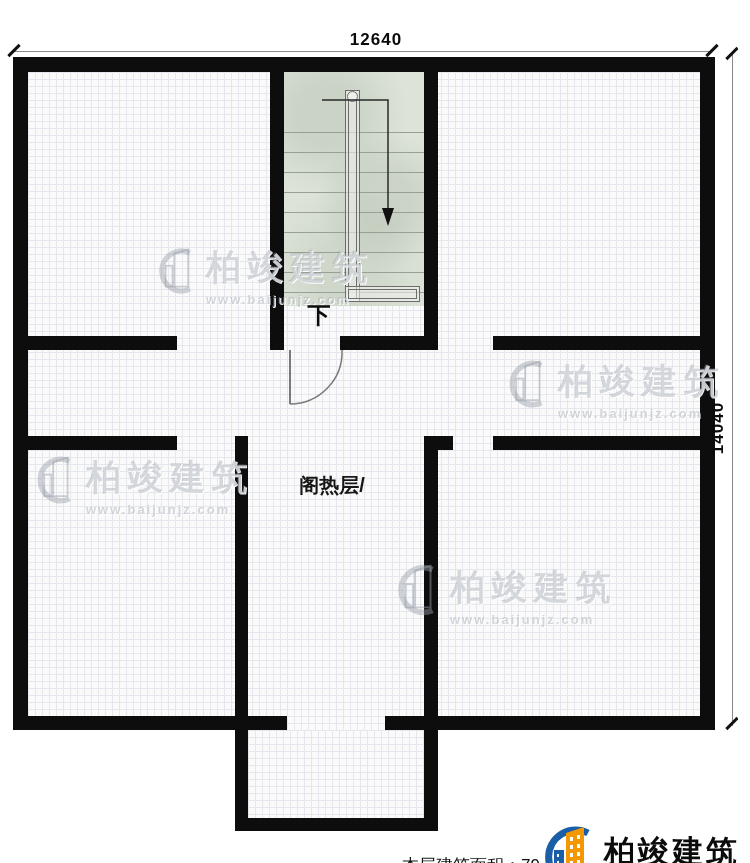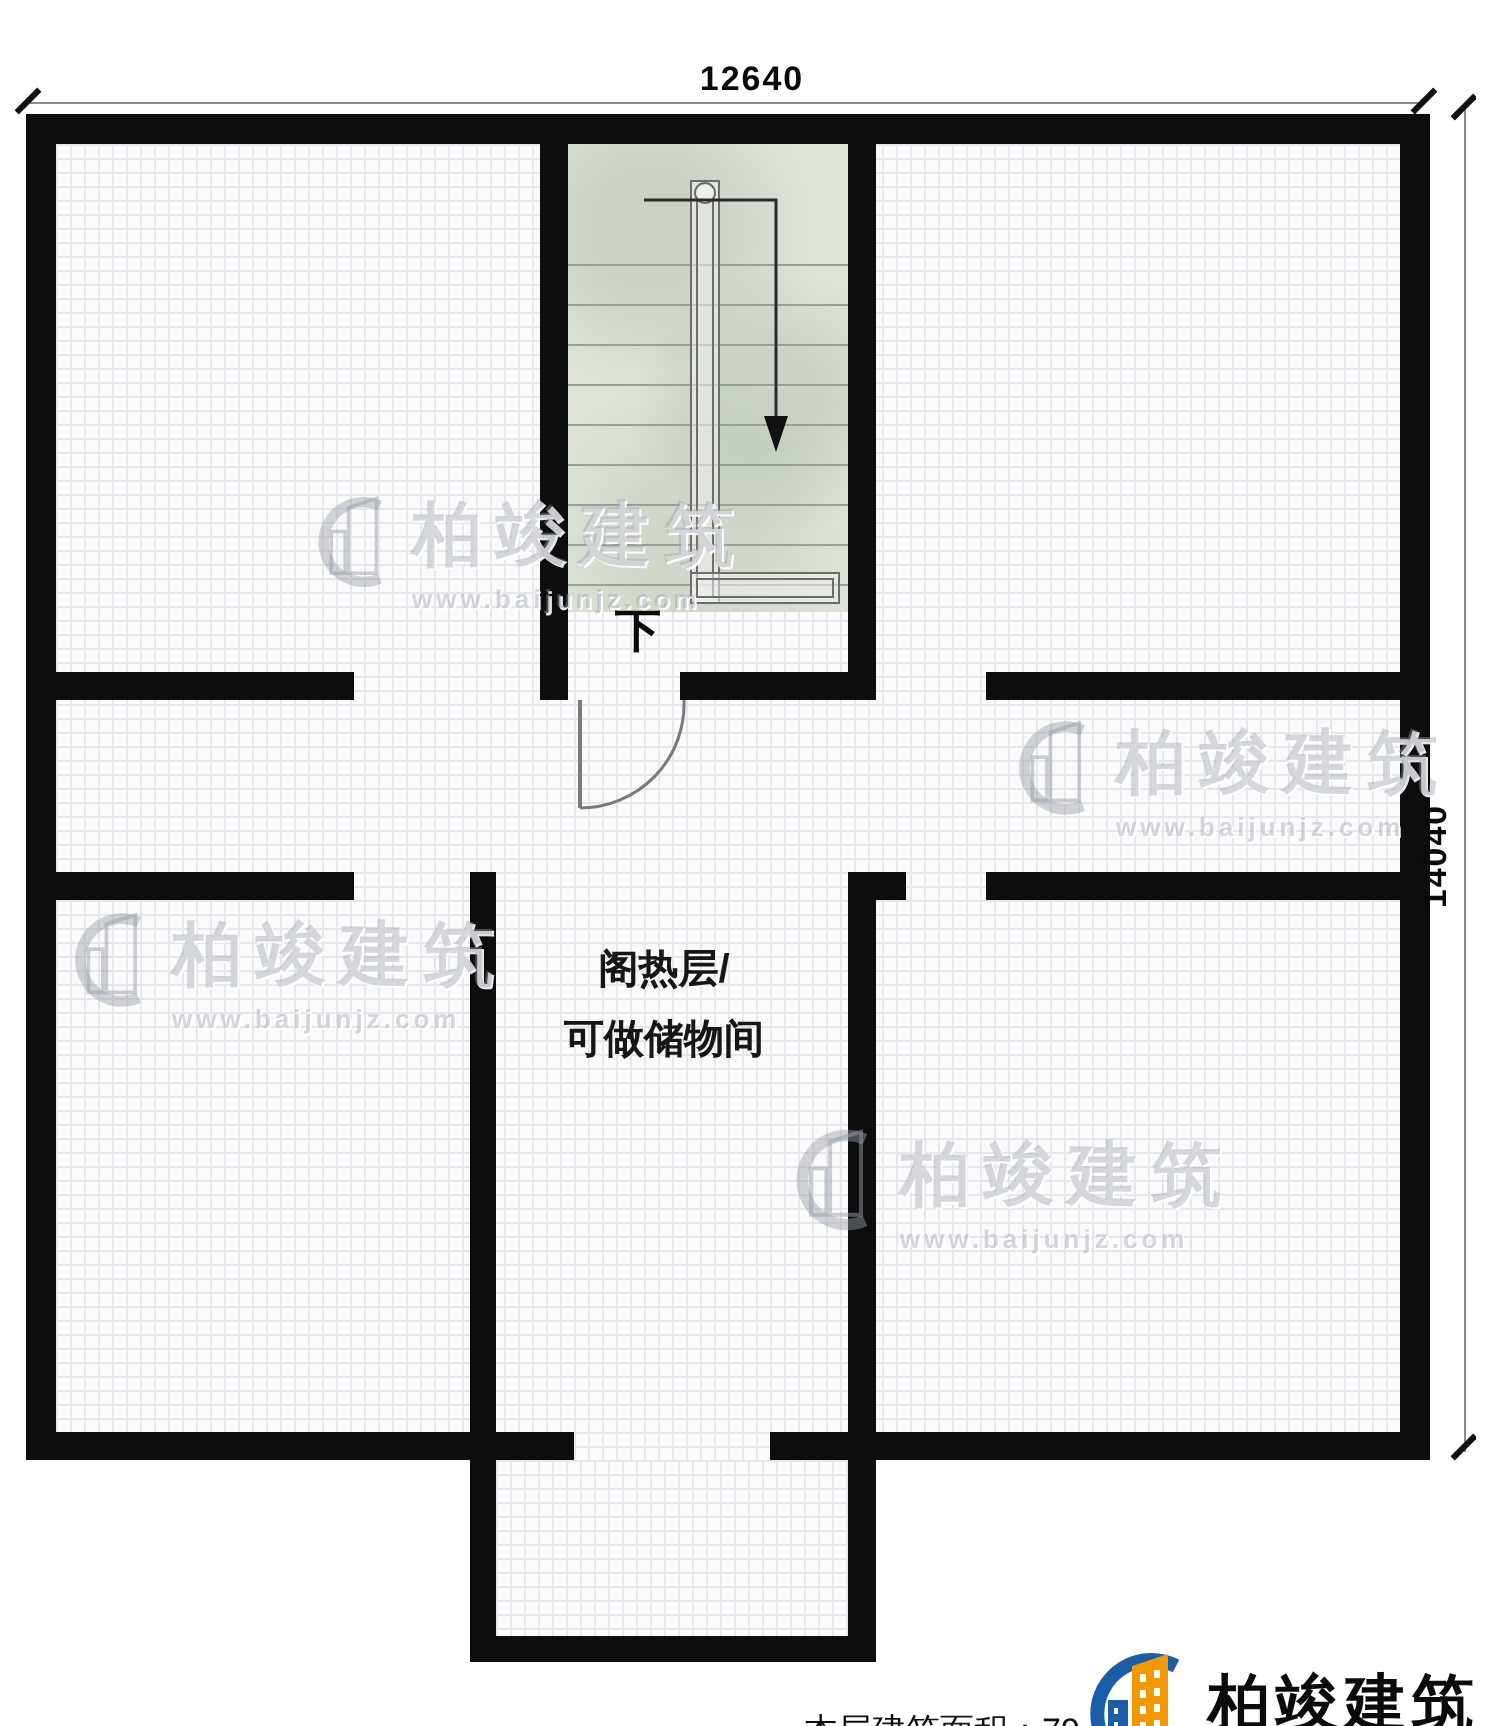--- a/index.html
+++ b/index.html
@@ -113,21 +113,20 @@
   <div class="dim-line" style="left:732px;top:26px;width:1px;height:672px;"></div>
   <div class="tick" style="left:724px;top:24px;"></div>
   <div class="tick" style="left:724px;top:694px;"></div>
 
   <div class="abs dim" style="left:330px;top:2px;width:92px;text-align:center;">12640</div>
   <div class="abs dim" style="left:680px;top:390px;width:76px;height:20px;transform:rotate(-90deg);transform-origin:center;text-align:center;">14040</div>
 
   <div class="down-label">下</div>
   <div class="room-label">
     <div>阁热层/</div>
-    <div>可做储物间</div>
   </div>
 
   <div class="wm" style="left:150px;top:212px;width:260px;height:64px;">
     <svg width="52" height="58" viewBox="0 0 60 64" style="left:0;top:2px;">
       <path d="M46,11 A23,23 0 1 0 46,53" fill="none" stroke="rgba(152,159,169,.45)" stroke-width="6"></path>
       <polygon points="28,12 44,7 44,50 28,50" fill="none" stroke="rgba(152,159,169,.5)" stroke-width="2"></polygon>
       <rect x="18" y="26" width="8" height="24" fill="none" stroke="rgba(152,159,169,.5)" stroke-width="2"></rect>
     </svg>
     <div class="wm-text" style="left:56px;top:4px;">
       <div class="wm-name">柏竣建筑</div>

